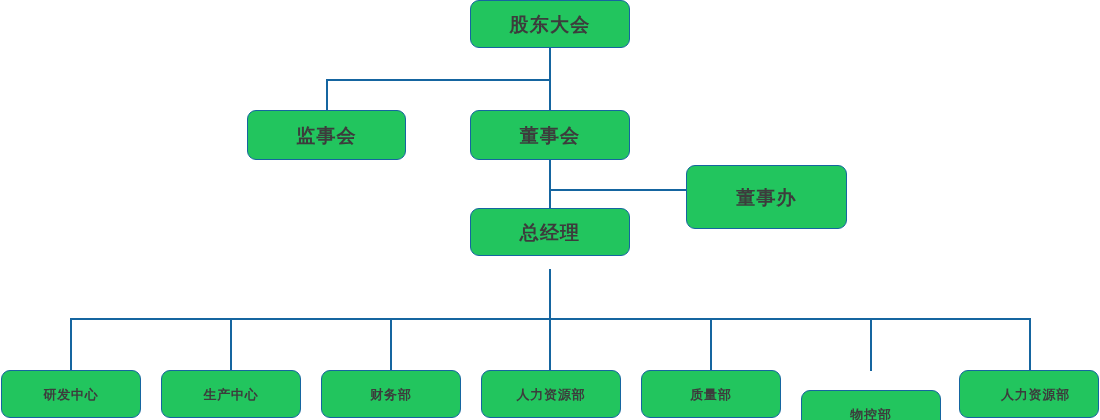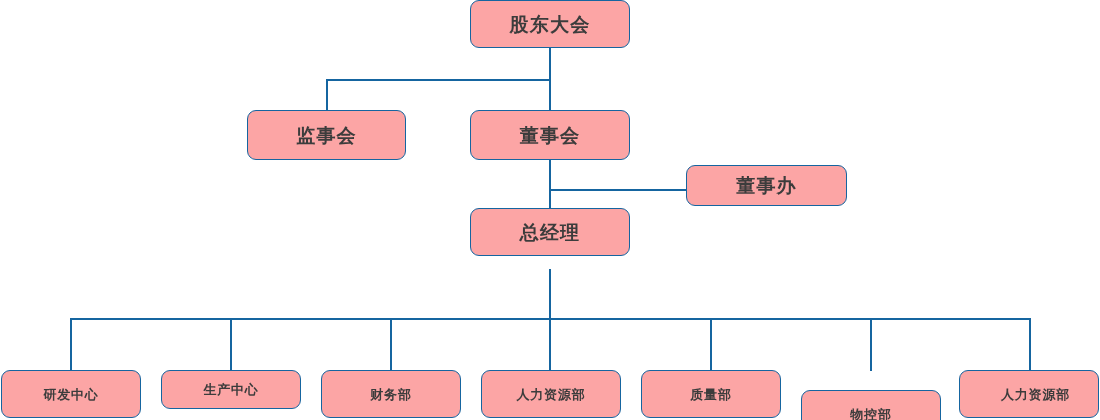--- a/index.html
+++ b/index.html
@@ -17,21 +17,21 @@
     height: 420px;
     background: #ffffff;
     overflow: hidden;
   }
   
   .node {
     position: absolute;
     box-sizing: border-box;
     border: 1.6px solid #1565a0;
     border-radius: 9px;
-    background: #fca5a5;
+    background: #22c55e;
     display: flex;
     align-items: center;
     justify-content: center;
     z-index: 3;
   }
   .node-label {
     font-size: 19px;
     font-weight: bold;
     color: #3c3c3c;
     letter-spacing: 1.2px;
@@ -86,33 +86,33 @@
   </div>
 
   <div class="node" style="left:247px; top:110px; width:159px; height:50px;">
     <span class="node-label">监事会</span>
   </div>
 
   <div class="node" style="left:470px; top:110px; width:160px; height:50px;">
     <span class="node-label">董事会</span>
   </div>
 
-  <div class="node" style="left:686px; top:165px; width:161px; height:41px;">
+  <div class="node" style="left:686px; top:165px; width:161px; height:64px;">
     <span class="node-label">董事办</span>
   </div>
 
   <div class="node" style="left:470px; top:208px; width:160px; height:48px;">
     <span class="node-label">总经理</span>
   </div>
 
   <div class="node small" style="left:1px; top:370px; width:140px; height:48px;">
     <span class="node-label">研发中心</span>
   </div>
 
-  <div class="node small" style="left:161px; top:370px; width:140px; height:39px;">
+  <div class="node small" style="left:161px; top:370px; width:140px; height:48px;">
     <span class="node-label">生产中心</span>
   </div>
 
   <div class="node small" style="left:321px; top:370px; width:140px; height:48px;">
     <span class="node-label">财务部</span>
   </div>
 
   <div class="node small" style="left:481px; top:370px; width:140px; height:48px;">
     <span class="node-label">人力资源部</span>
   </div>

